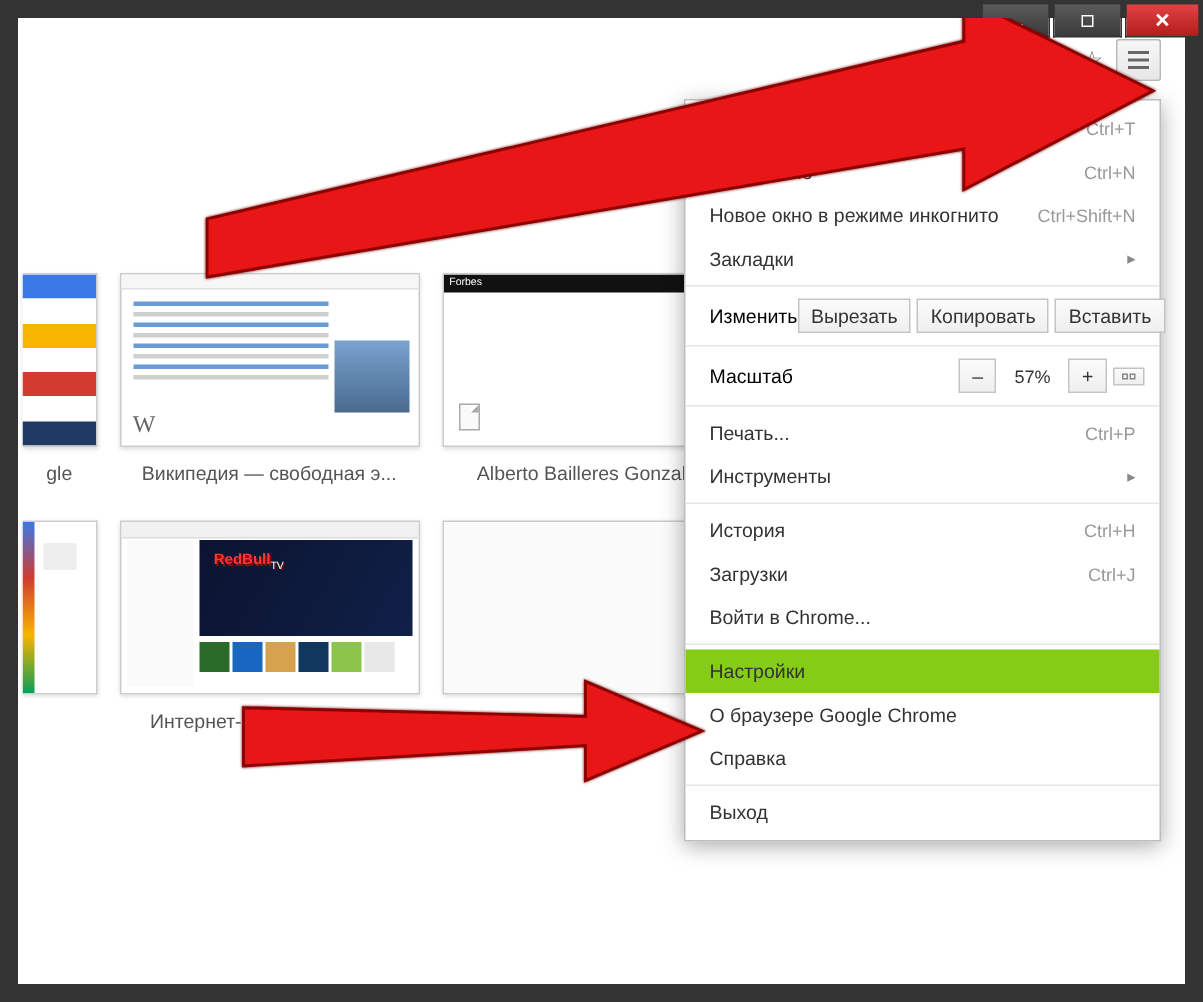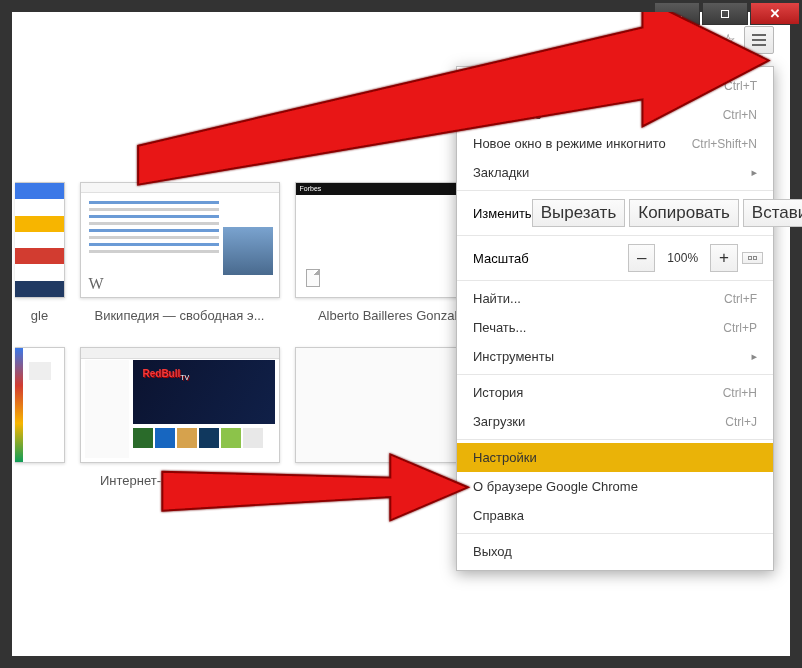--- a/index.html
+++ b/index.html
@@ -101,28 +101,28 @@
     z-index: 10;
     padding: 4px 0;
   }
   .menu-row {
     display:flex; align-items:center; justify-content:space-between;
     padding: 7px 16px;
     color:#333;
     cursor: default;
   }
   .menu-row .shortcut { color:#999; font-size:12px; }
-  .menu-row.highlight { background:#eab308;text-align:center; }
+  .menu-row.highlight { background:#84cc16;text-align:center; }
   .menu-sep { height:1px; background:#e6e6e6; margin:3px 0; }
   .menu-arrow { color:#888; font-size:11px; }
   .edit-row { display:flex; align-items:center; justify-content:space-between; padding:5px 18px 5px 16px; }
   .edit-btns { display:flex; gap:4px; }
   .edit-btns button, .zoom-row button {
     border:1px solid #c4c4c4; background:linear-gradient(#fbfbfb,#efefef);
-    padding:3px 8px; font-size:17px; color:#333; cursor:pointer;
+    padding:3px 8px; font-size:13px; color:#333; cursor:pointer;
   }
   .zoom-row { display:flex; align-items:center; justify-content:space-between; padding:5px 10px 5px 16px;}
   .zoom-ctrl { display:flex; align-items:center; gap:4px; }
   .zoom-ctrl .pct { padding:0 8px; font-size:12px; color:#333; }
   .zoom-ctrl .full { display:flex; gap:1px; padding:3px 5px; border:1px solid #c4c4c4; background:linear-gradient(#fbfbfb,#efefef);}
   .zoom-ctrl .full span{width:4px;height:4px;border:1px solid #888;}
 
   
   .arrow-svg { position:absolute; inset:0; z-index:50; pointer-events:none; }
 
@@ -256,51 +256,50 @@
         <button>Копировать</button>
         <button>Вставить</button>
       </div>
     </div>
     <div class="menu-sep"></div>
 
     <div class="zoom-row">
       <span>Масштаб</span>
       <div class="zoom-ctrl">
         <button>–</button>
-        <span class="pct">100%</span>
+        <span class="pct">57%</span>
         <button>+</button>
         <div class="full">
           <span></span>
             <span></span>
         </div>
       </div>
     </div>
     <div class="menu-sep"></div>
 
     <div class="menu-row">
-      <span>Найти...</span>
-      <span class="shortcut">Ctrl+F</span>
-    </div>
-    <div class="menu-row">
       <span>Печать...</span>
       <span class="shortcut">Ctrl+P</span>
     </div>
     <div class="menu-row">
       <span>Инструменты</span>
       <span class="menu-arrow">▸</span>
     </div>
     <div class="menu-sep"></div>
 
     <div class="menu-row">
       <span>История</span>
       <span class="shortcut">Ctrl+H</span>
     </div>
     <div class="menu-row">
       <span>Загрузки</span>
       <span class="shortcut">Ctrl+J</span>
+    </div>
+    <div class="menu-row">
+      <span>Войти в Chrome...</span>
     </div>
     <div class="menu-sep"></div>
 
     <div class="menu-row highlight">
       <span>Настройки</span>
     </div>
     <div class="menu-row">
       <span>О браузере Google Chrome</span>
     </div>
     <div class="menu-row">

